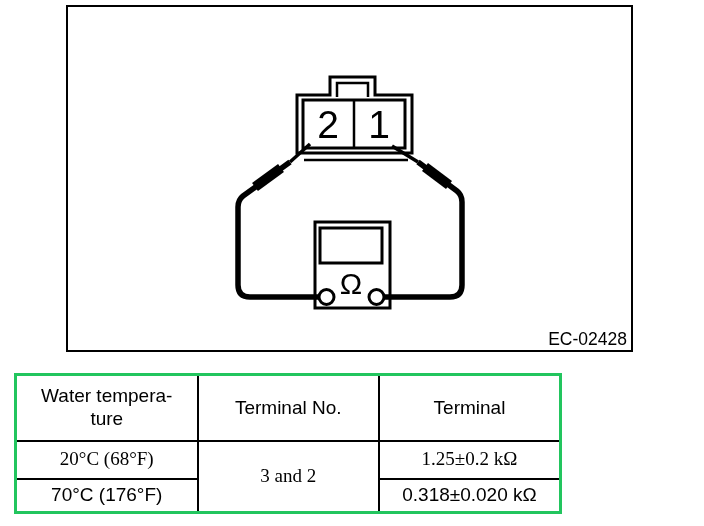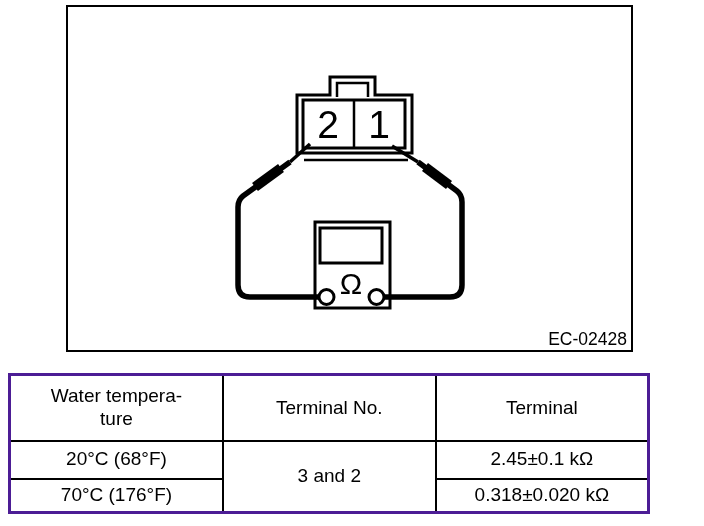--- a/index.html
+++ b/index.html
@@ -21,42 +21,42 @@
     border: 2px solid #000000;
     background: #ffffff;
   }
   .figure-frame svg { display: block; }
   .svg-text {
     font-family: "Liberation Sans", sans-serif;
     fill: #000000;
   }
   .spec-table {
     position: absolute;
-    left: 8px;
+    left: 14px;
     top: 373px;
-    width: 642px;
+    width: 548px;
     border-collapse: collapse;
     table-layout: fixed;
     background: #ffffff;
-    border: 3px solid #4c1d95;
+    border: 3px solid #22c55e;
   }
   .spec-table th, .spec-table td {
     border: 2px solid #000000;
     text-align: center;
     vertical-align: middle;
     font-weight: normal;
     font-size: 19px;
     line-height: 1.18;
     white-space: pre-line;
     padding: 0;
     background: #ffffff;
     color: #000000;
   }
   .spec-table tr.hdr  { height: 66px; }
-  .spec-table tr.row1 { height: 38px; }
+  .spec-table tr.row1 { height: 38px; font-family: Liberation Serif, serif; }
   .spec-table tr.row2 { height: 34px; }
 </style>
 </head>
 <body>
 
 <div class="page">
 
   <div class="figure-frame">
     <svg width="563" height="343" viewBox="0 0 563 343">
 
@@ -102,21 +102,21 @@
     <tbody>
       <tr class="hdr">
         <th>Water tempera-
 ture</th>
         <th>Terminal No.</th>
         <th>Terminal</th>
       </tr>
       <tr class="row1">
         <td>20°C (68°F)</td>
         <td rowspan="2">3 and 2</td>
-        <td>2.45±0.1 kΩ</td>
+        <td>1.25±0.2 kΩ</td>
       </tr>
       <tr class="row2">
         <td>70°C (176°F)</td>
         <td>0.318±0.020 kΩ</td>
       </tr>
     </tbody>
   </table>
 
 </div>
 

